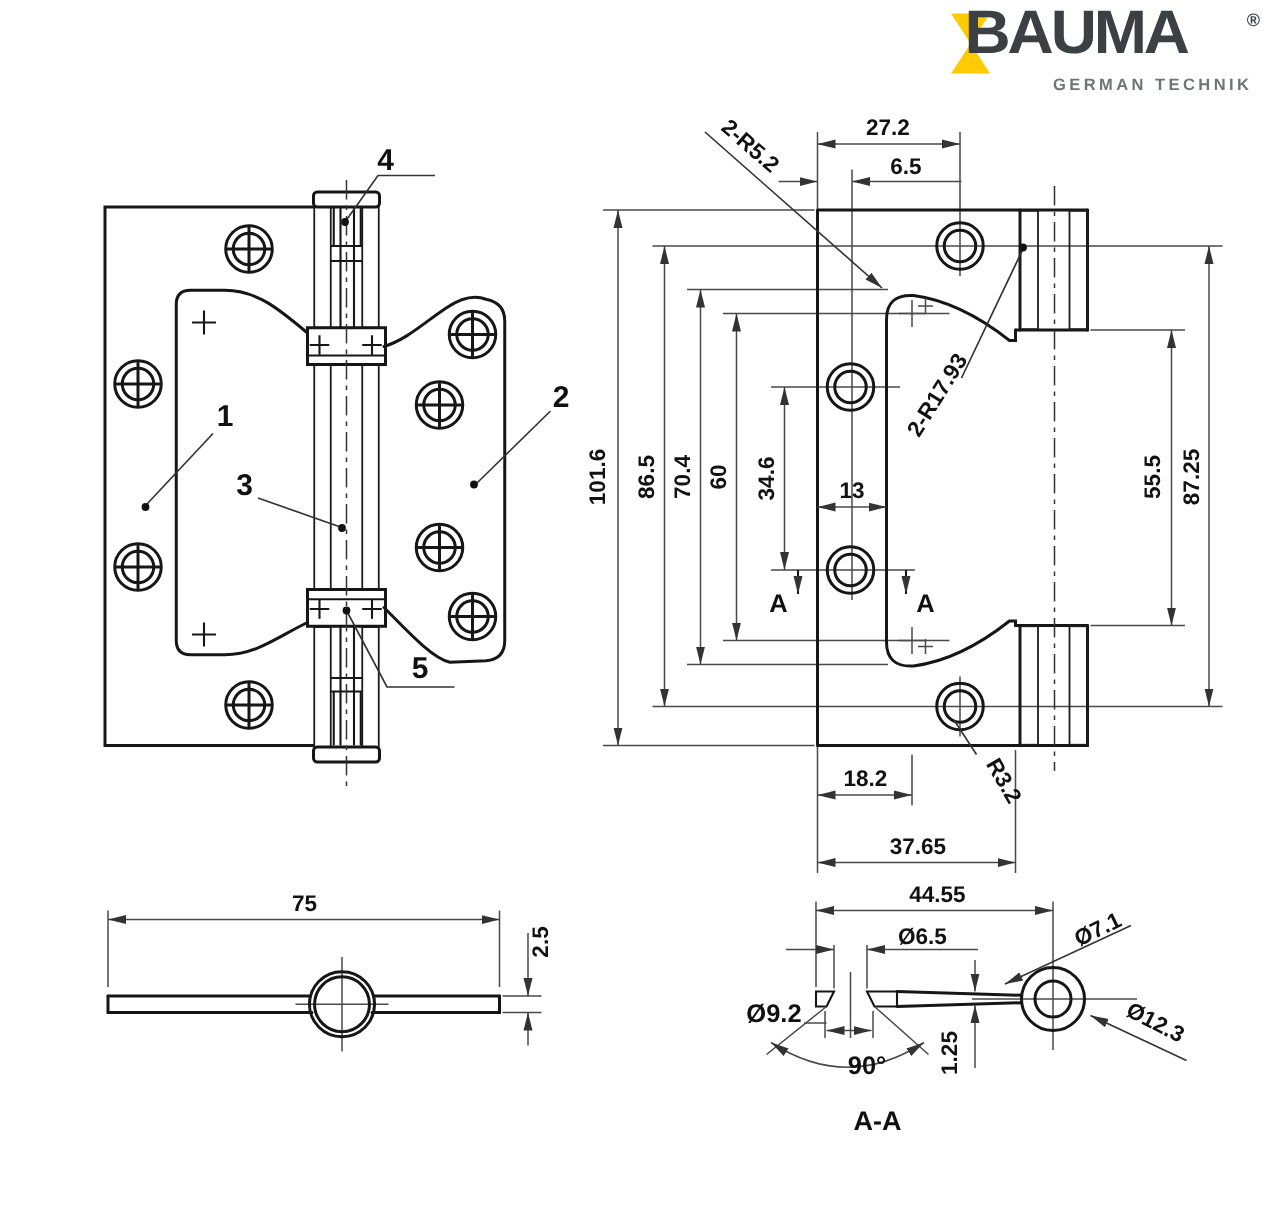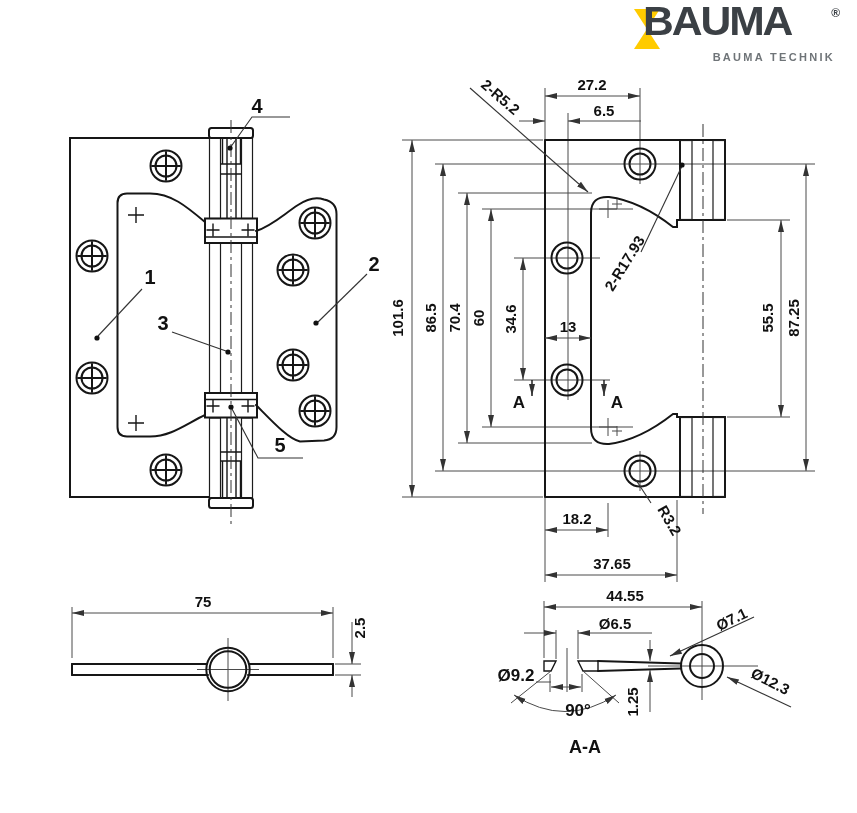--- a/index.html
+++ b/index.html
@@ -310,14 +310,14 @@
   </g>
 </svg>
 
 <div class="logo">
   <svg class="bowtie" width="27" height="42">
     <polygon points="0,1 26,1 13,21" style="fill:var(--accent,#FFCB00)"></polygon>
     <polygon points="13,21 26,41 0,41" style="fill:var(--accent,#FFCB00)"></polygon>
   </svg>
   <span class="brand">BAUMA</span>
   <span class="reg">®</span>
-  <div class="tagline">BAUMA TECHNIK</div>
+  <div class="tagline">GERMAN TECHNIK</div>
 </div>
 
 </body></html>

